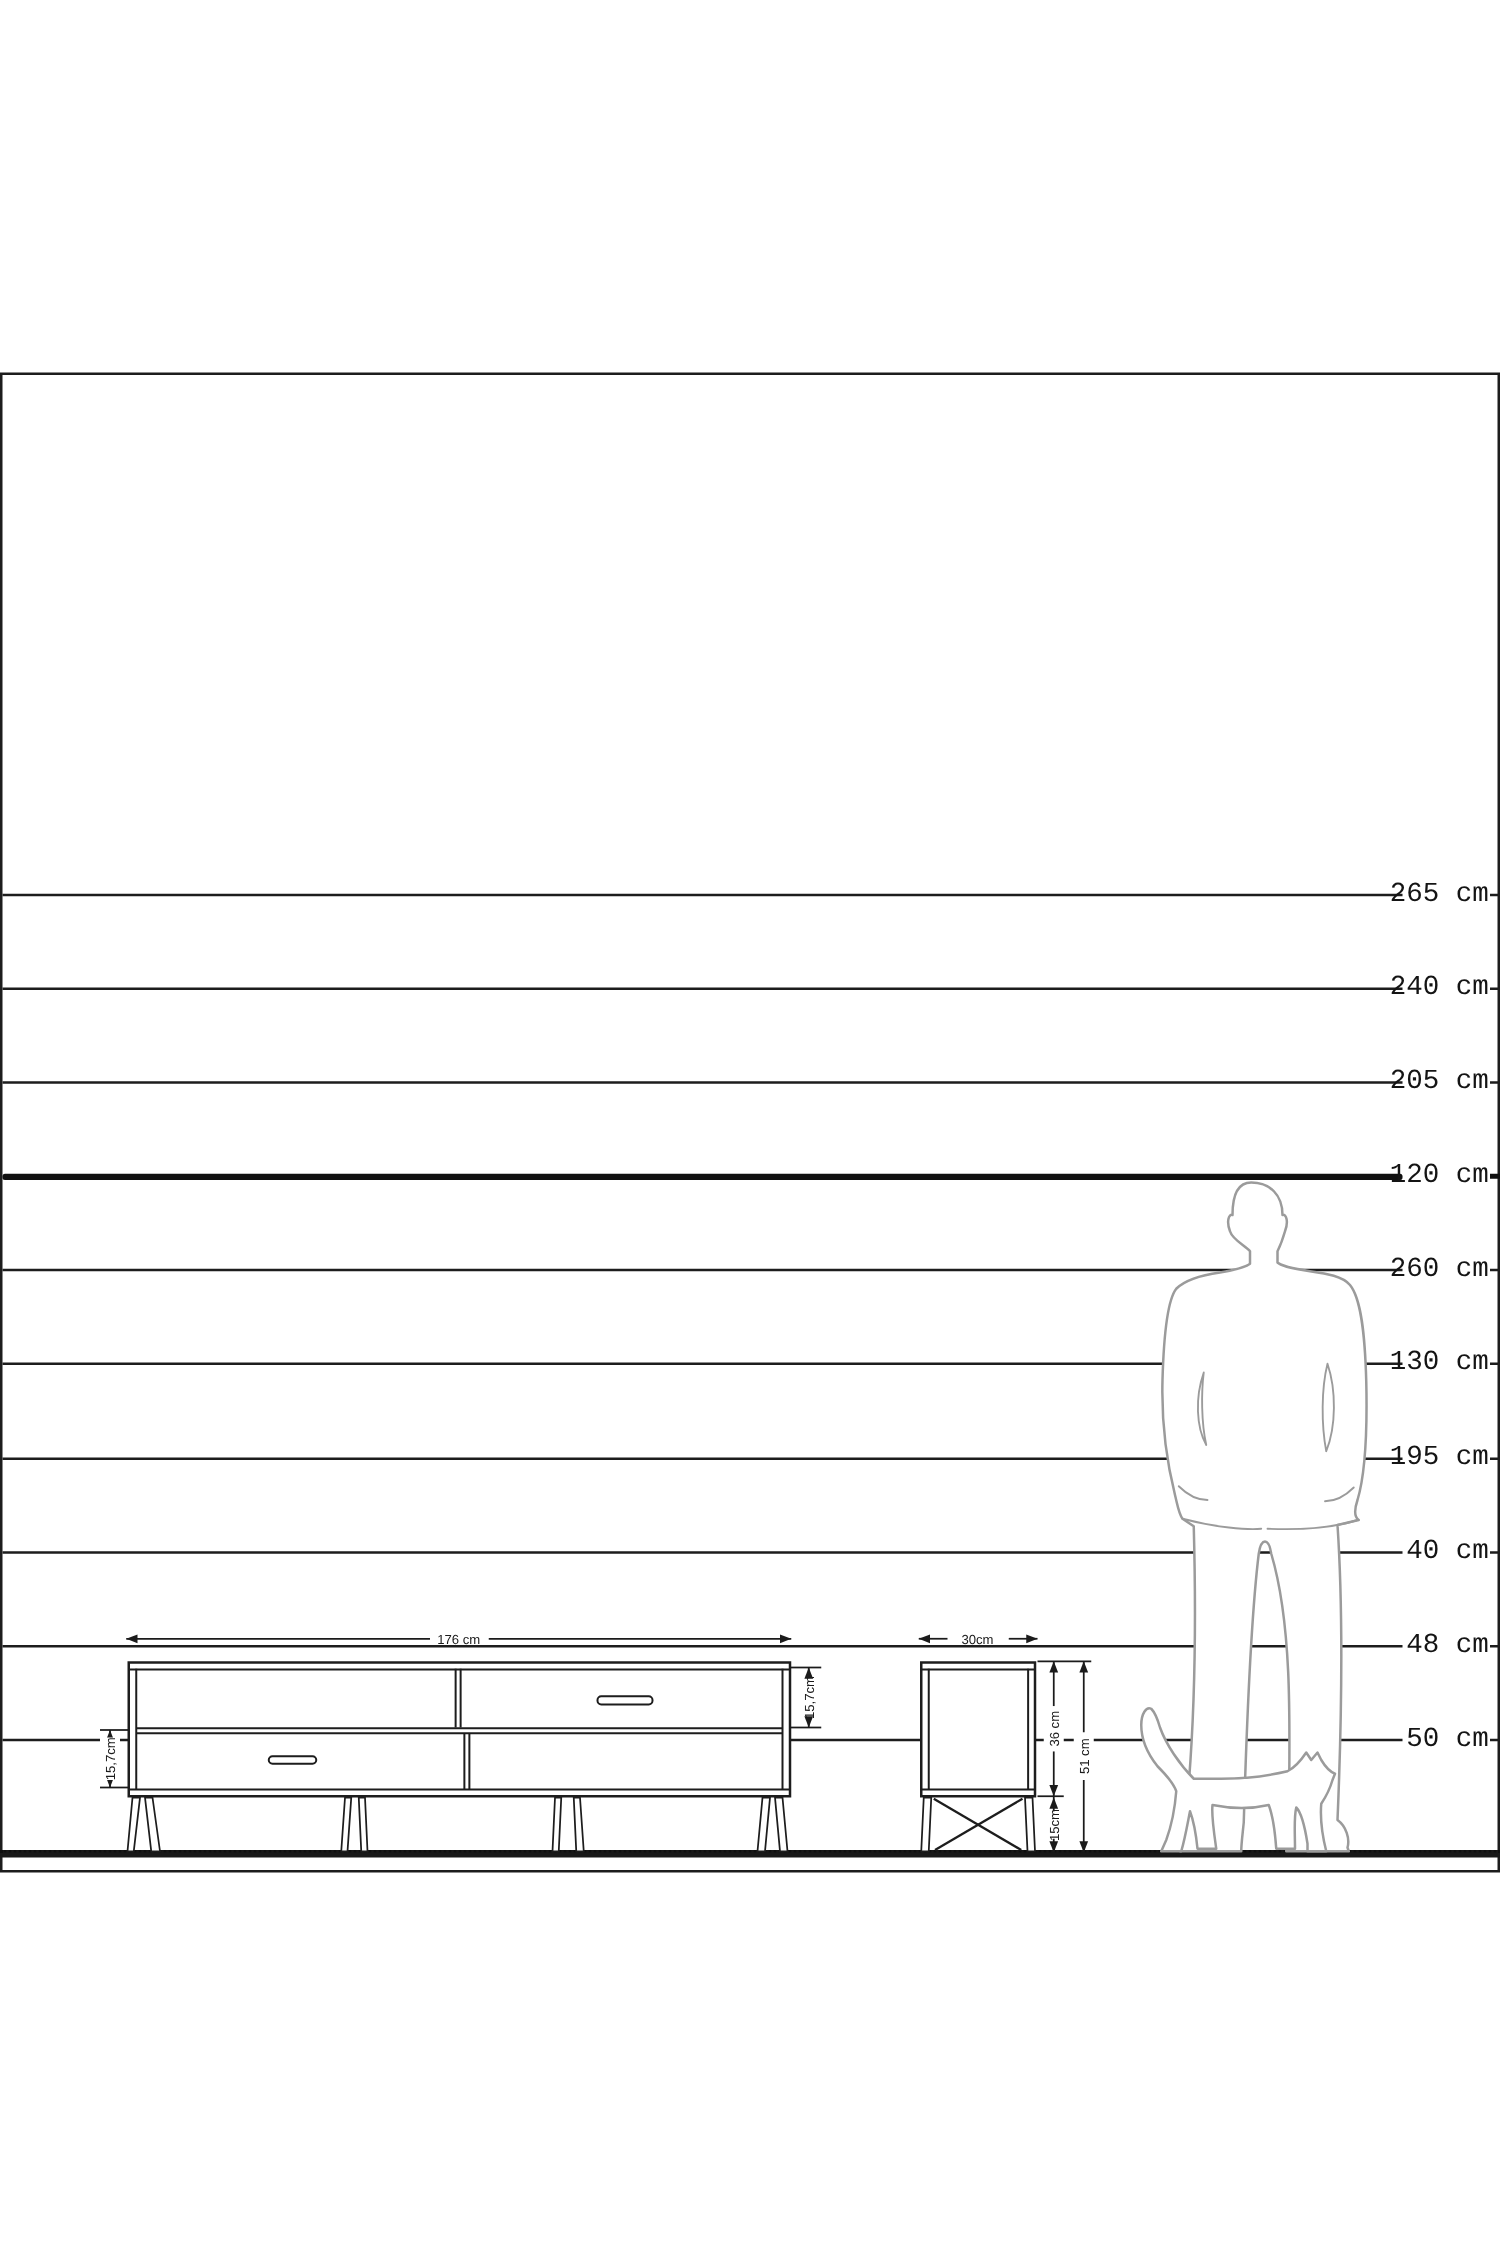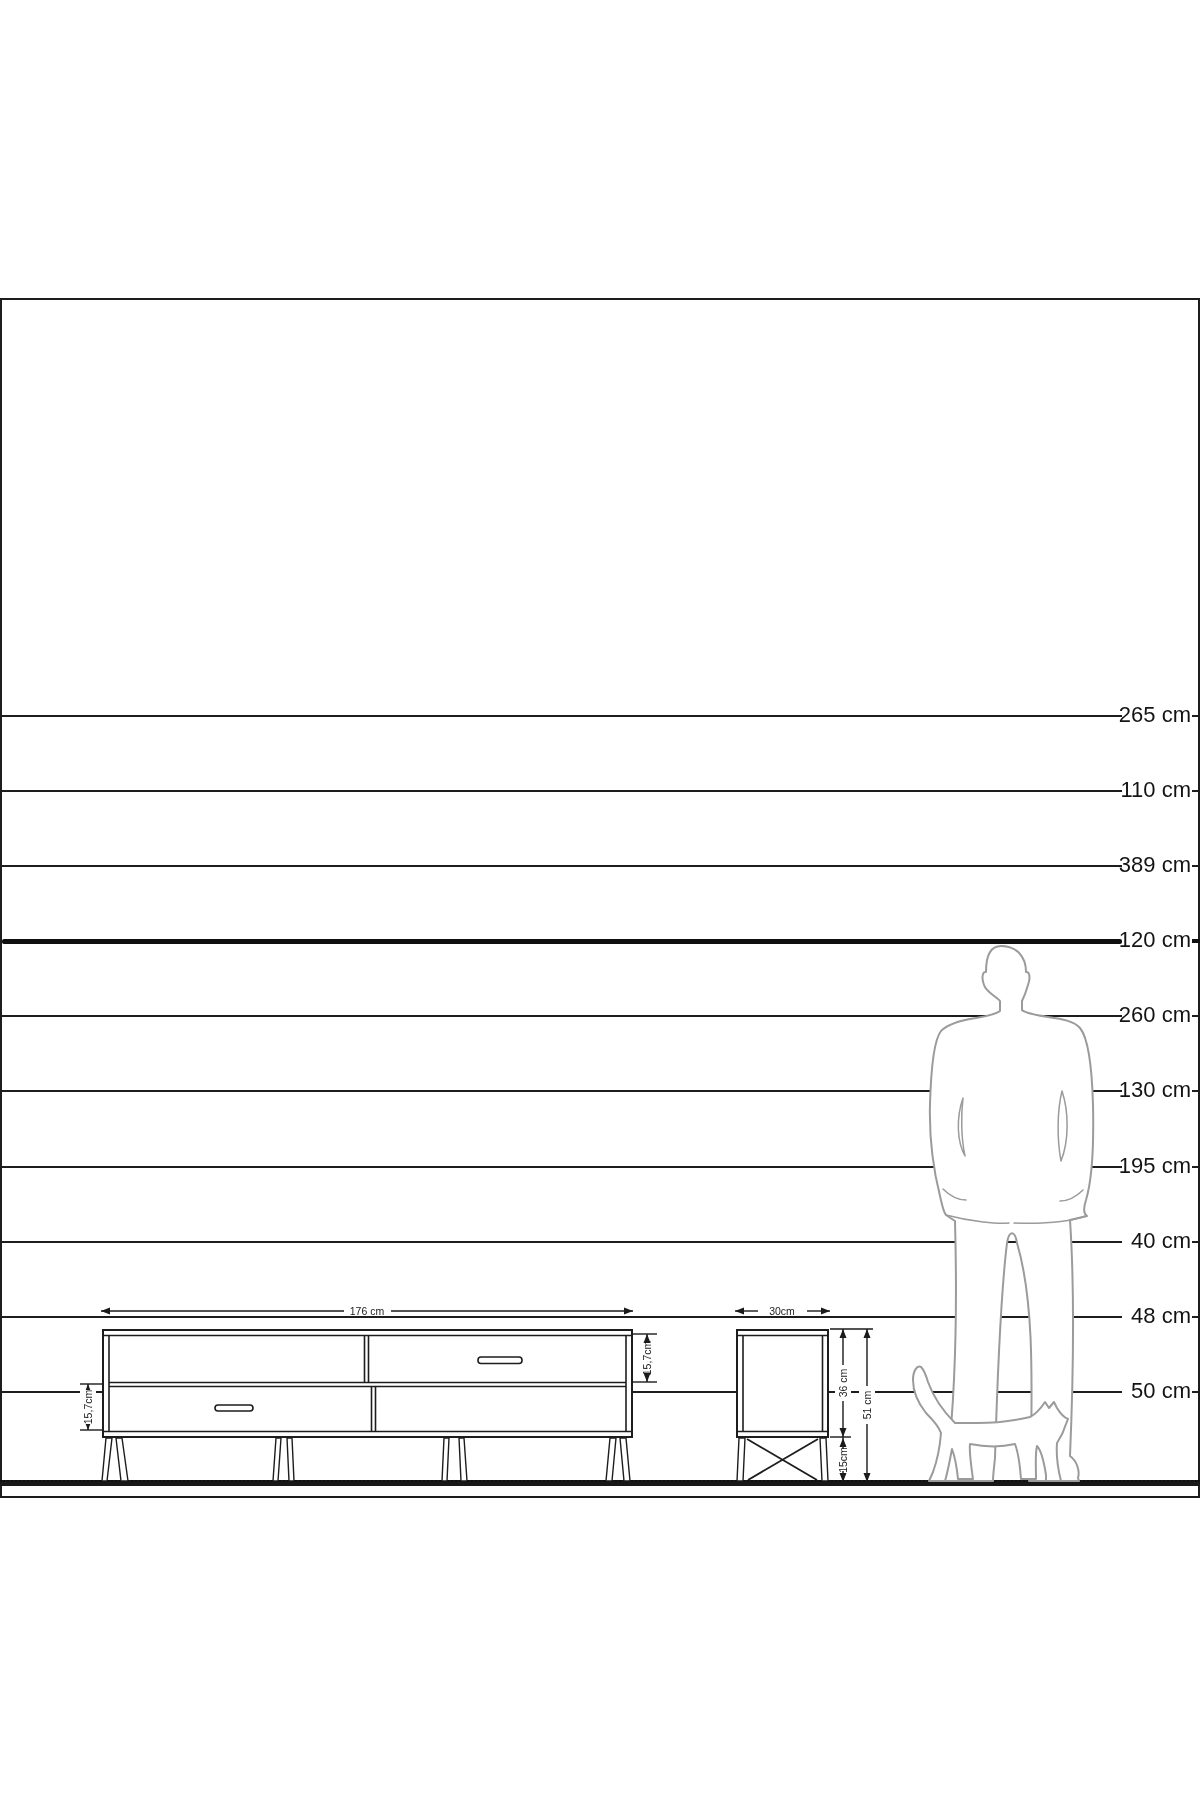--- a/index.html
+++ b/index.html
@@ -9,21 +9,21 @@
   }
   .frame{
     position:absolute;left:0;top:298px;width:1200px;height:1200px;
     border:2px solid #1d1d1d;box-sizing:border-box;
   }
   .srow{position:absolute;left:0;width:1200px;height:0;}
   .hline{position:absolute;left:2px;right:78px;top:-1px;height:2px;background:#1d1d1d;}
   .srow.thick .hline{top:-2px;height:5px;background:#101010;border-radius:2px;}
   .hlabel{
     position:absolute;right:9px;top:0;transform:translateY(-54%);
-    font-size:22px;color:#141414;white-space:nowrap;letter-spacing:0px;
+    font-size:22px;color:#141414;white-space:nowrap;letter-spacing:0px;font-family:Liberation Mono, monospace;
   }
   .htick{position:absolute;right:0;width:8px;top:-1px;height:2px;background:#1d1d1d;}
   .srow.thick .htick{top:-2px;height:4px;background:#101010;}
   .floor{
     position:absolute;left:0;top:1480px;width:1200px;height:4px;
     background:#181818;border-top:2px dotted #0e0e0e;
   }
   svg.scene{position:absolute;left:0;top:0;width:1200px;height:1800px;}
   svg.scene text{font-family:"Liberation Sans", sans-serif;font-size:10.5px;fill:#1b1b1b;}
 </style>
@@ -34,26 +34,26 @@
 
   <div class="frame"></div>
 
   <div class="srow" style="top:716px">
     <div class="hline"></div>
     <div class="hlabel">265 cm</div>
     <div class="htick"></div>
   </div>
   <div class="srow" style="top:791px">
     <div class="hline"></div>
-    <div class="hlabel">110 cm</div>
+    <div class="hlabel">240 cm</div>
     <div class="htick"></div>
   </div>
   <div class="srow" style="top:866px">
     <div class="hline"></div>
-    <div class="hlabel">389 cm</div>
+    <div class="hlabel">205 cm</div>
     <div class="htick"></div>
   </div>
   <div class="srow thick" style="top:941px">
     <div class="hline"></div>
     <div class="hlabel">120 cm</div>
     <div class="htick"></div>
   </div>
   <div class="srow" style="top:1016px">
     <div class="hline"></div>
     <div class="hlabel">260 cm</div>

